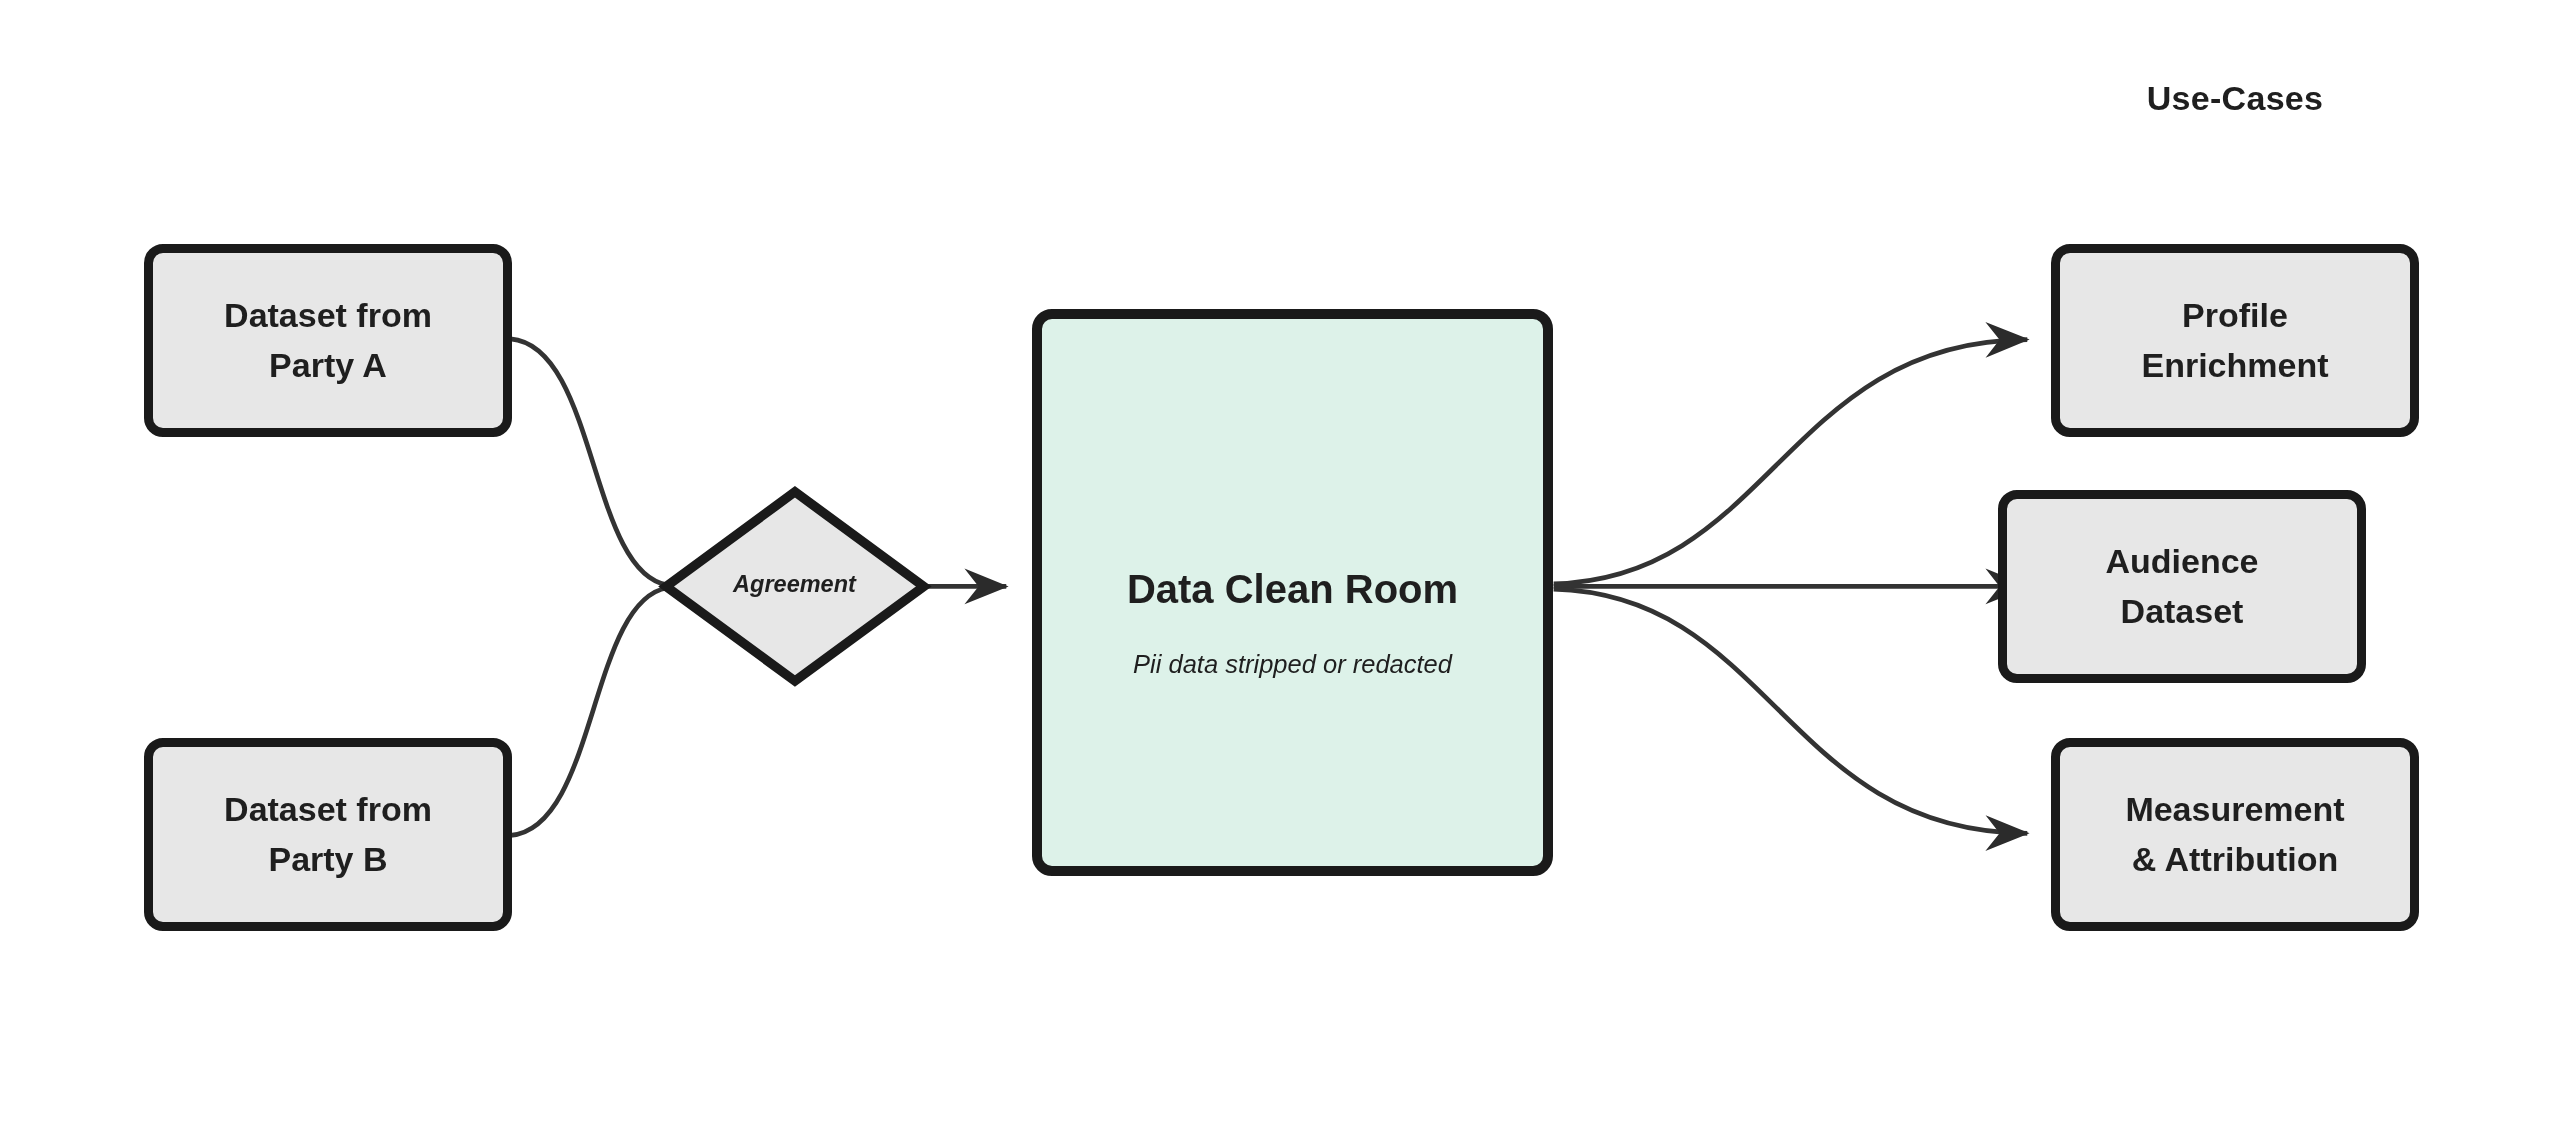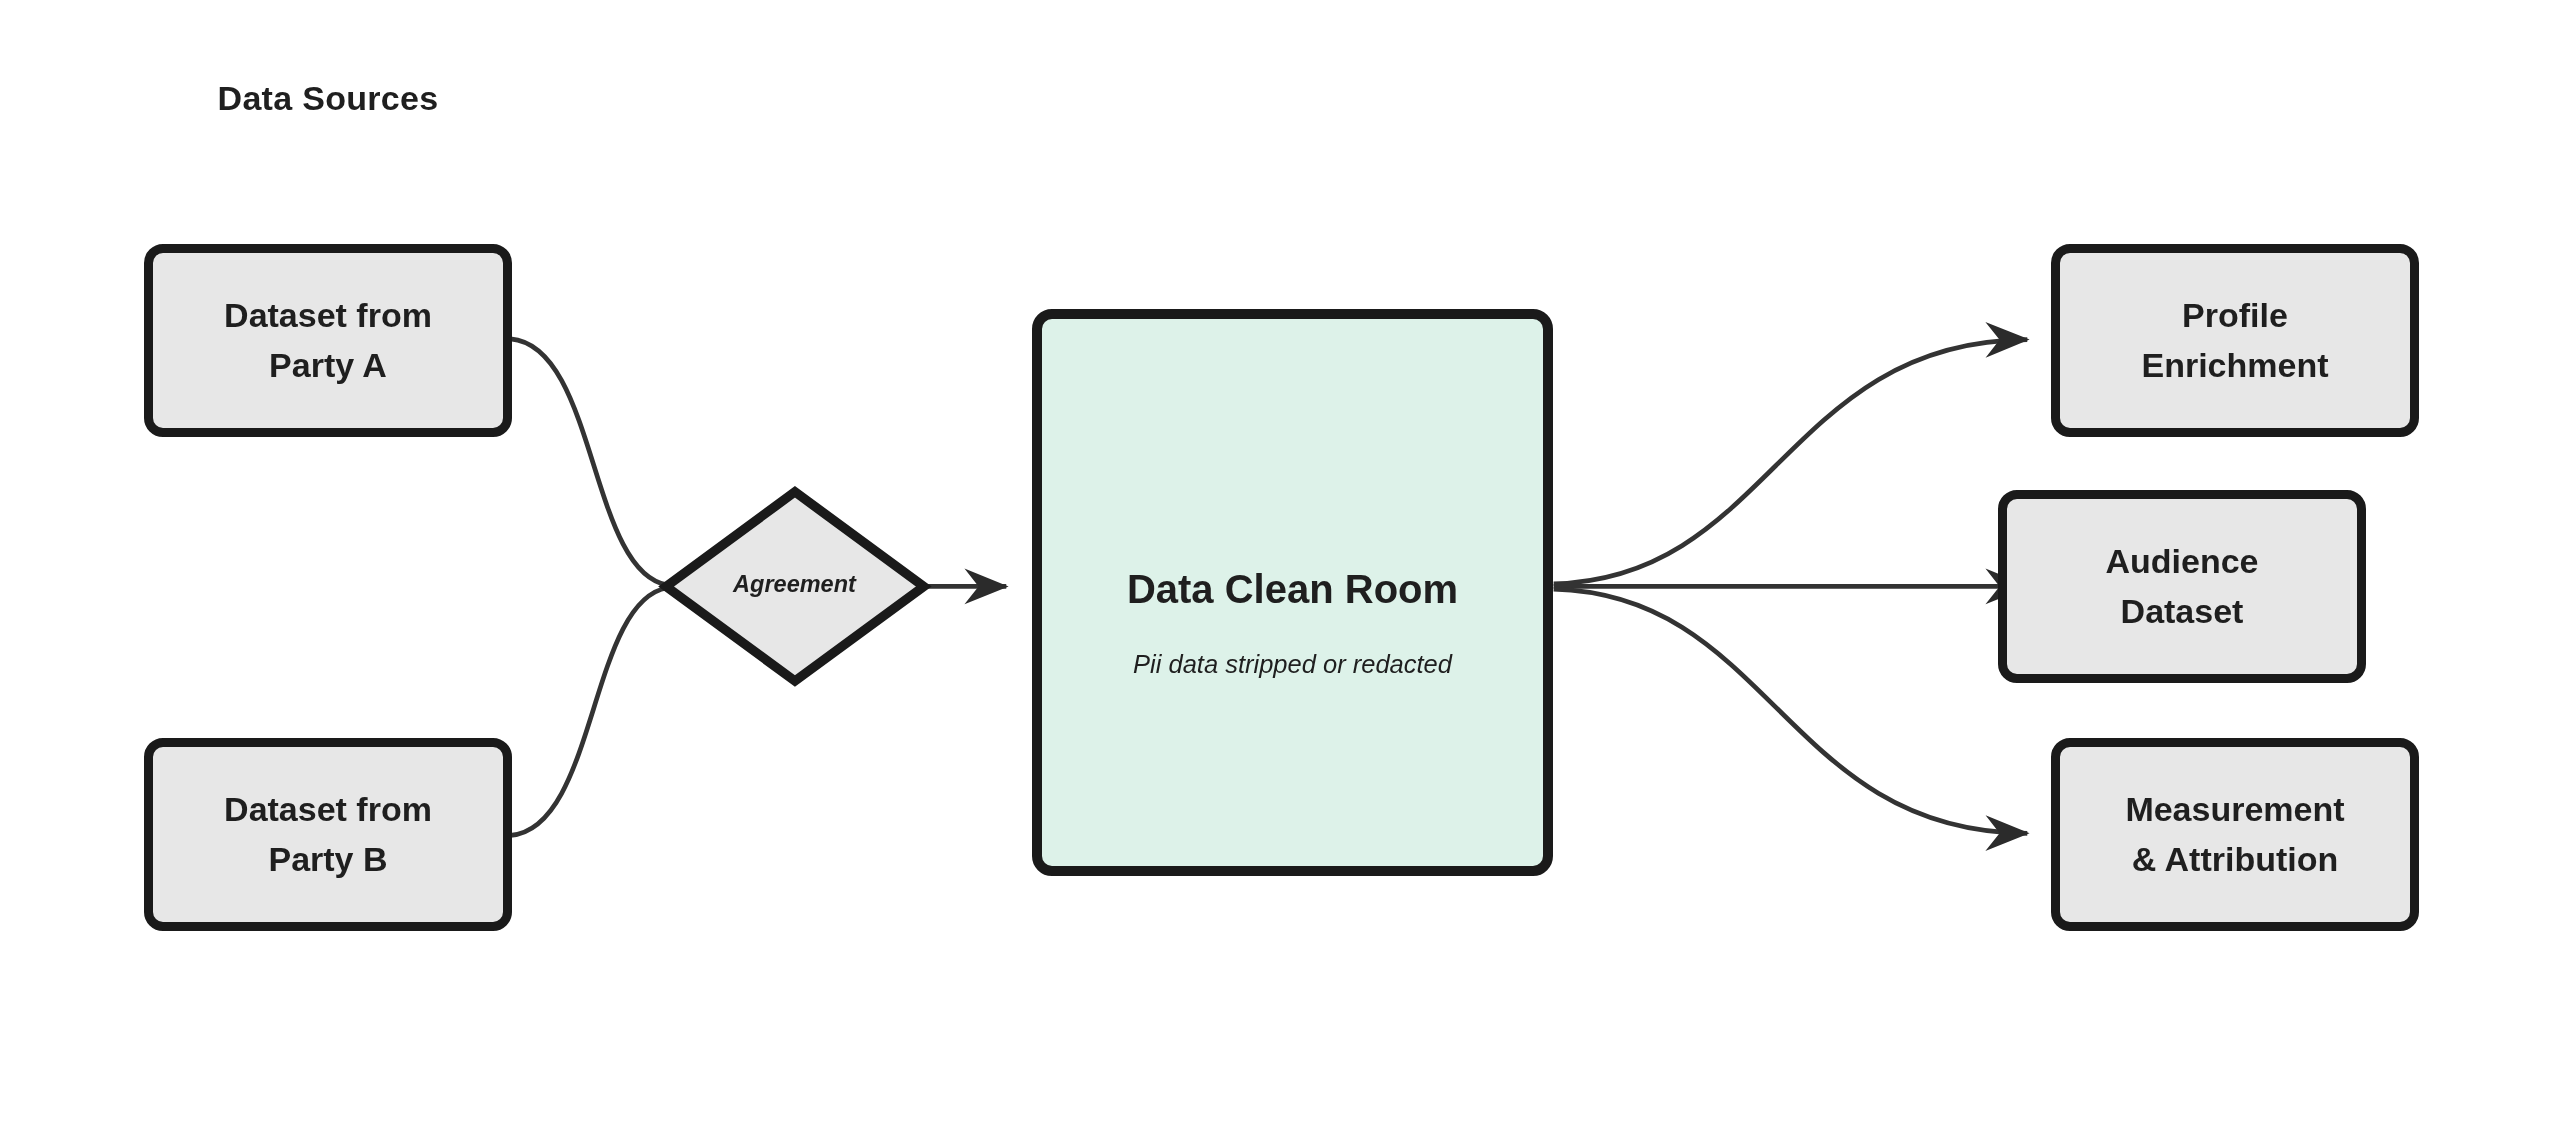--- a/index.html
+++ b/index.html
@@ -129,22 +129,22 @@
 
   <path class="connector" d="M 2316 874 L 3022 874" marker-end="url(#arrowhead)"></path>
 
   <path class="connector" d="M 2316 878 C 2640 886, 2662 1240, 3022 1242" marker-end="url(#arrowhead)"></path>
 
   <polygon class="diamond" points="993,874 1185,733 1377,874 1185,1015"></polygon>
 </svg>
 
 <div class="layer">
 
-  <div class="section-header header-left">Data Sources</div>
 
+  <div class="section-header header-right">Use-Cases</div>
 
   <div class="node node-party-a">
     <span>Dataset from</span>
     <span>Party A</span>
   </div>
 
   <div class="node node-party-b">
     <span>Dataset from</span>
     <span>Party B</span>
   </div>

